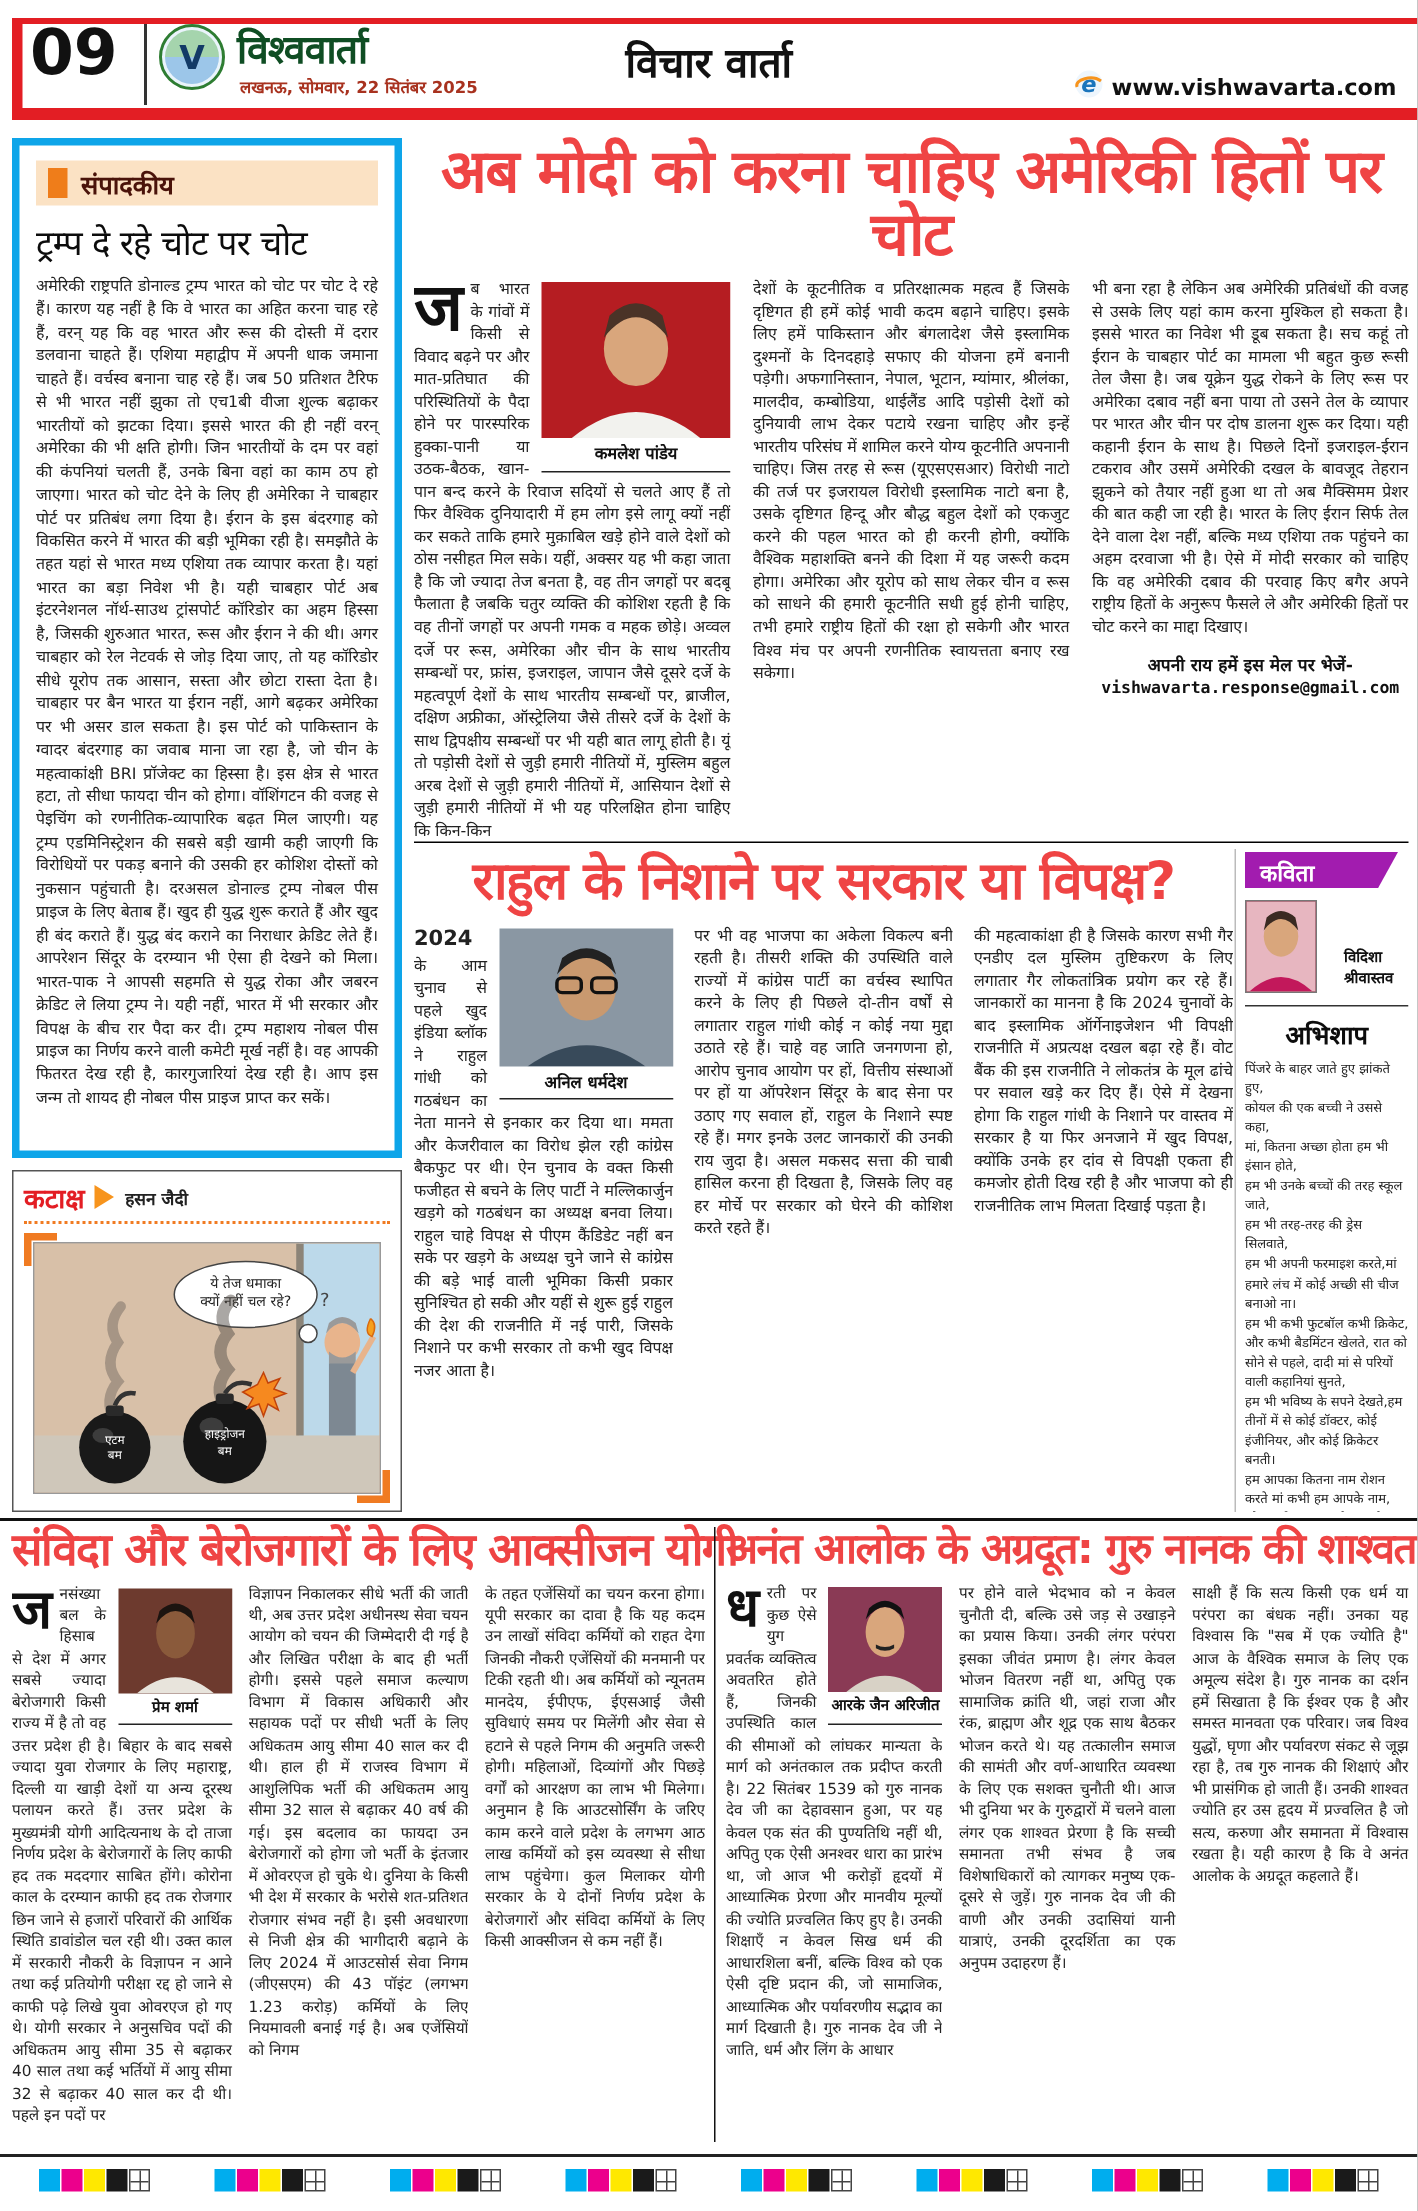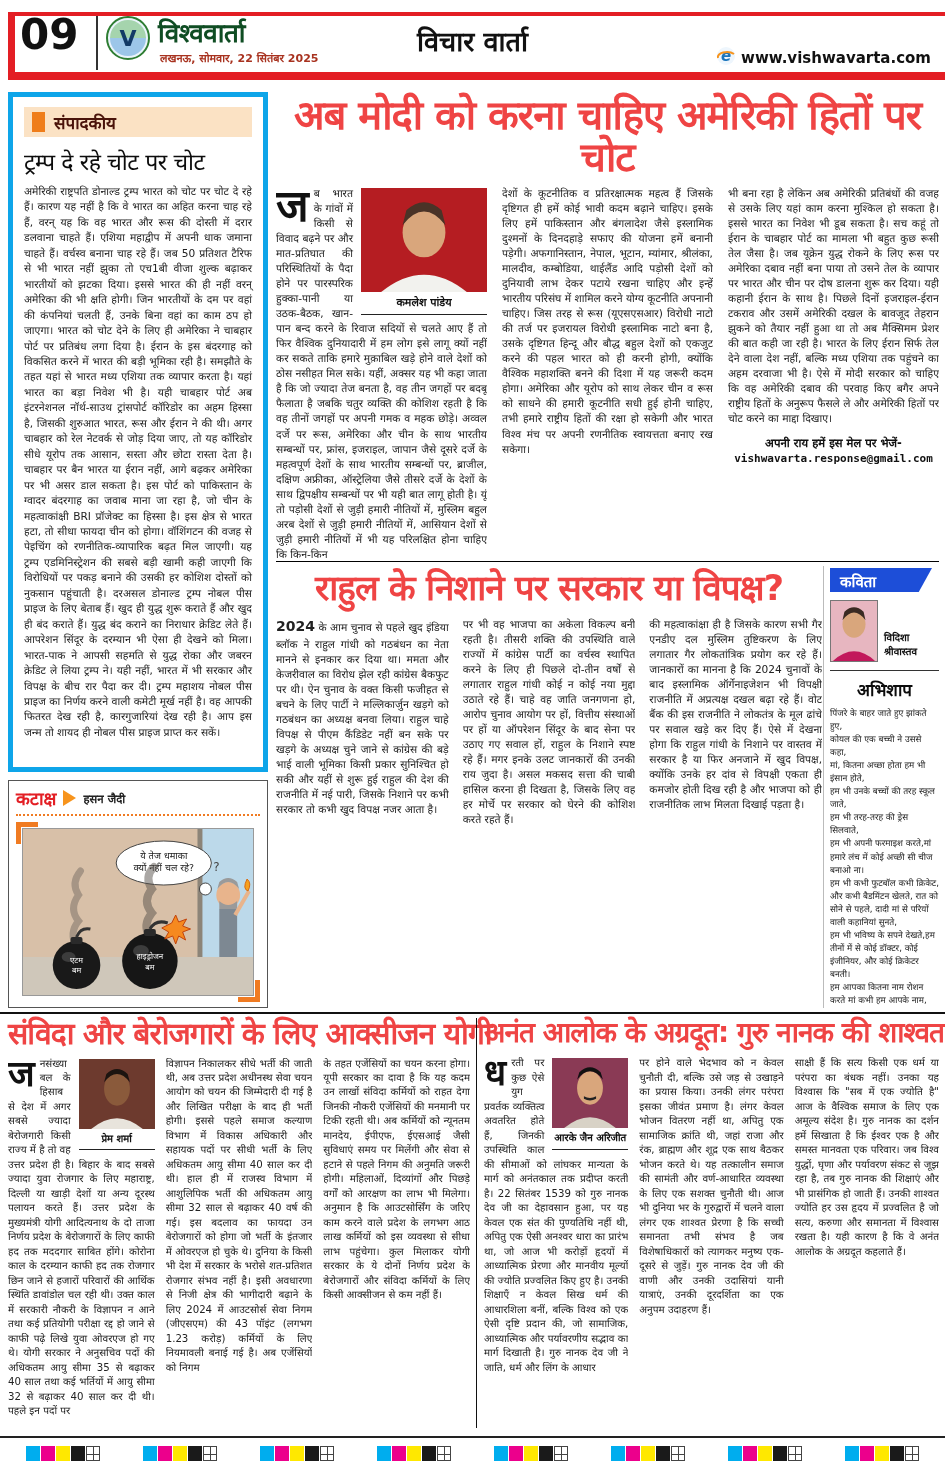--- a/index.html
+++ b/index.html
@@ -60,23 +60,23 @@
 
 .main-art{left:276px;top:94px;width:663px;height:462px}
 .main-art .headline{font-size:40px;margin-bottom:8px}
 .main-art .cols{gap:15px;height:400px}
 .sep-mid{left:276px;top:561px;width:663px;height:1px;background:#000}
 .mid-art{left:276px;top:566px;width:546px;height:442px}
 .mid-art .headline{font-size:35px;margin:4px 0 10px}
 .mid-art .cols{gap:14px;height:378px}
 .poem-rule{left:823px;top:566px;width:1px;height:442px;background:#bbb}
 .poem-box{left:830px;top:568px;width:109px;height:440px;overflow:hidden}
-.poem-head{width:102px;height:24px;background:#1d4ed8;color:#fff;font-size:15px;font-weight:bold;
+.poem-head{width:102px;height:24px;background:#a21caf;color:#fff;font-size:15px;font-weight:bold;
   padding:3px 0 0 10px;clip-path:polygon(0 0,100% 0,87% 100%,0 100%);margin-bottom:8px}
-.poet-row{display:flex;gap:6px;align-items:flex-end;border-bottom:1.5px solid #333;padding-bottom:8px}
+.poet-row{display:flex;gap:18px;align-items:flex-end;border-bottom:1.5px solid #333;padding-bottom:8px}
 .poet-photo{width:48px;height:62px;background:#d8607a;border:1px solid #777;flex:none;overflow:hidden}
 .poet-photo svg{display:block;width:100%;height:100%}
 .poet-name{font-size:10px;font-weight:bold;color:#111;padding-bottom:4px}
 .poem-title{text-align:center;font-size:17px;font-weight:bold;margin:7px 0 6px;color:#0c0c0c}
 .poem-text{font-size:8.7px;line-height:1.5;white-space:pre-line;color:#222}
 
 .sep-bottom{left:0;top:1012px;width:945px;height:2px;background:#111}
 .bl-art{left:8px;top:1018px;width:462px;height:414px}
 .bl-art .headline{font-size:30px;margin-bottom:7px;white-space:nowrap}
 .bl-art .cols{gap:11px;height:364px}
@@ -169,20 +169,32 @@
       </div>
     </div>
   </div>
 
   <div class="abs sep-mid"></div>
 
   <div class="abs mid-art">
     <div class="headline">राहुल के निशाने पर सरकार या विपक्ष?</div>
     <div class="cols">
       <div class="col jtext">
+        <figure class="author w116">
+          <div class="photo ph92" style="background:#8a97a3">
+            <svg viewBox="0 0 100 84" preserveAspectRatio="none">
+              <ellipse cx="50" cy="36" rx="17" ry="20" fill="#c9996f"></ellipse>
+              <path d="M33 28 q17 -20 34 0 l-3 -10 q-14 -12 -28 0 z" fill="#222"></path>
+              <rect x="33" y="30" width="14" height="9" rx="3" fill="none" stroke="#111" stroke-width="2"></rect>
+              <rect x="53" y="30" width="14" height="9" rx="3" fill="none" stroke="#111" stroke-width="2"></rect>
+              <path d="M16 84 q34 -26 68 0 z" fill="#384a5a"></path>
+            </svg>
+          </div>
+          <figcaption>अनिल धर्मदेश</figcaption>
+        </figure>
         <span class="leadnum">2024</span><span> के आम चुनाव से पहले खुद इंडिया ब्लॉक ने राहुल गांधी को गठबंधन का नेता मानने से इनकार कर दिया था। ममता और केजरीवाल का विरोध झेल रही कांग्रेस बैकफुट पर थी। ऐन चुनाव के वक्त किसी फजीहत से बचने के लिए पार्टी ने मल्लिकार्जुन खड़गे को गठबंधन का अध्यक्ष बनवा लिया। राहुल चाहे विपक्ष से पीएम कैंडिडेट नहीं बन सके पर खड़गे के अध्यक्ष चुने जाने से कांग्रेस की बड़े भाई वाली भूमिका किसी प्रकार सुनिश्चित हो सकी और यहीं से शुरू हुई राहुल की देश की राजनीति में नई पारी, जिसके निशाने पर कभी सरकार तो कभी खुद विपक्ष नजर आता है।</span>
       </div>
       <div class="col jtext">
         <span>पर भी वह भाजपा का अकेला विकल्प बनी रहती है। तीसरी शक्ति की उपस्थिति वाले राज्यों में कांग्रेस पार्टी का वर्चस्व स्थापित करने के लिए ही पिछले दो-तीन वर्षों से लगातार राहुल गांधी कोई न कोई नया मुद्दा उठाते रहे हैं। चाहे वह जाति जनगणना हो, आरोप चुनाव आयोग पर हों, वित्तीय संस्थाओं पर हों या ऑपरेशन सिंदूर के बाद सेना पर उठाए गए सवाल हों, राहुल के निशाने स्पष्ट रहे हैं। मगर इनके उलट जानकारों की उनकी राय जुदा है। असल मकसद सत्ता की चाबी हासिल करना ही दिखता है, जिसके लिए वह हर मोर्चे पर सरकार को घेरने की कोशिश करते रहते हैं।</span>
       </div>
       <div class="col jtext">
         <span>की महत्वाकांक्षा ही है जिसके कारण सभी गैर एनडीए दल मुस्लिम तुष्टिकरण के लिए लगातार गैर लोकतांत्रिक प्रयोग कर रहे हैं। जानकारों का मानना है कि 2024 चुनावों के बाद इस्लामिक ऑर्गेनाइजेशन भी विपक्षी राजनीति में अप्रत्यक्ष दखल बढ़ा रहे हैं। वोट बैंक की इस राजनीति ने लोकतंत्र के मूल ढांचे पर सवाल खड़े कर दिए हैं। ऐसे में देखना होगा कि राहुल गांधी के निशाने पर वास्तव में सरकार है या फिर अनजाने में खुद विपक्ष, क्योंकि उनके हर दांव से विपक्षी एकता ही कमजोर होती दिख रही है और भाजपा को ही राजनीतिक लाभ मिलता दिखाई पड़ता है।</span>
       </div>
     </div>
   </div>

